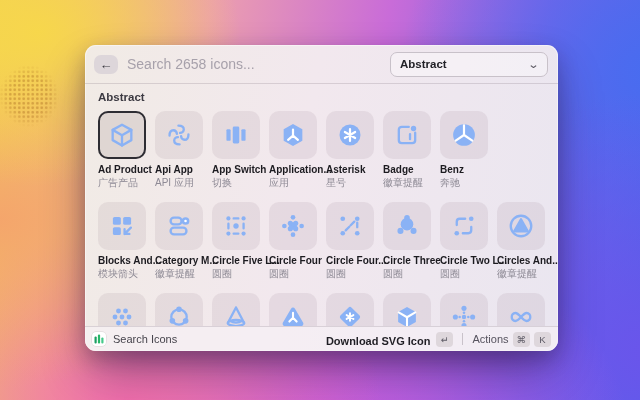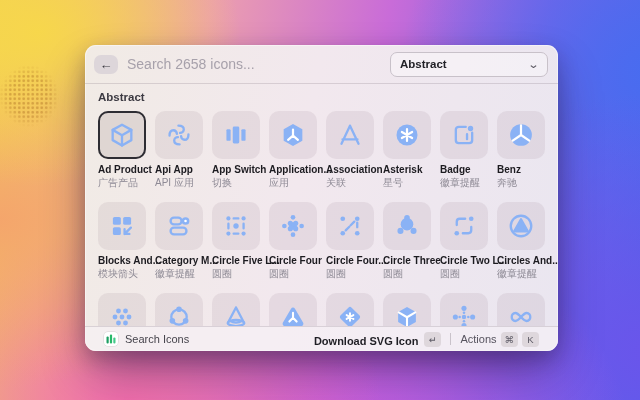--- a/index.html
+++ b/index.html
@@ -54,21 +54,21 @@
   .tile{ width:48px; height:48px; border-radius:10px; background:rgba(128,106,124,.115);
         display:flex; align-items:center; justify-content:center; cursor:pointer; }
   .tile.selected{ background:rgba(110,95,95,.14); box-shadow:inset 0 0 0 2px #2e2d33; }
   .nm{ font-size:10px; font-weight:600; color:#1c1b20; margin-top:5px;
         white-space:nowrap; line-height:12px; }
   .zh{ font-size:10px; color:#8e8a95; line-height:13px; white-space:nowrap; }
   svg.glyph{ stroke:#8ab2f5; fill:none; stroke-width:2; stroke-linecap:round; stroke-linejoin:round; }
   
   .ftr{ flex:0 0 25px; border-top:1px solid rgba(120,105,120,.22);
         background:rgba(248,243,247,.55);
-        display:flex; align-items:center; padding:0 19px; gap:7px; }
+        display:flex; align-items:center; padding:0 7px; gap:7px; }
   .logo{ width:14px; height:14px; border-radius:4px; background:#fff;
         box-shadow:0 0 0 .5px rgba(0,0,0,.12);
         display:flex; align-items:center; justify-content:center; }
   .app-label{ font-size:11px; color:#46444c; flex:1; }
   .primary-btn{ display:flex; align-items:flex-end; gap:6px; cursor:pointer; }
   .primary-btn .lbl{ font-size:11px; font-weight:700; color:#1f1e24; }
   .kbd{ min-width:17px; height:15px; padding:0 4px; border-radius:4px; background:#ded7dc;
         color:#5e5b66; font-size:9.5px; display:flex; align-items:center; justify-content:center; }
   .ftr-divider{ width:1px; height:12px; background:#c9c2ca; margin:0 2px; }
   .actions-btn{ display:flex; align-items:center; gap:4px; cursor:pointer; }
@@ -133,29 +133,20 @@
           </div>
           <div class="cell">
             <div class="tile">
               <svg class="glyph" width="28" height="28" viewBox="0 0 24 24">
                 <path d="M12 2.6 20 7.1v9.8L12 21.4 4 16.9V7.1z" fill="#8ab2f5" stroke="none"></path>
                 <path stroke="#fff" stroke-width="1.9" d="M12 12.6V7.3M12 12.6l-4.2 3.5M12 12.6l4.2 3.5"></path>
               </svg>
             </div>
             <div class="nm">Application...</div>
             <div class="zh">应用</div>
-          </div>
-          <div class="cell">
-            <div class="tile">
-              <svg class="glyph" width="28" height="28" viewBox="0 0 24 24">
-                <path d="M12 4 4.7 19.5M12 4l7.3 15.5M5.6 15.7h12.8"></path>
-              </svg>
-            </div>
-            <div class="nm">Association</div>
-            <div class="zh">关联</div>
           </div>
           <div class="cell">
             <div class="tile">
               <svg class="glyph" width="28" height="28" viewBox="0 0 24 24">
                 <circle cx="12" cy="12" r="9" fill="#8ab2f5" stroke="none"></circle>
                 <path stroke="#fff" stroke-width="1.9" d="M12 6.9v10.2M7.6 9.45l8.8 5.1M16.4 9.45l-8.8 5.1"></path>
               </svg>
             </div>
             <div class="nm">Asterisk</div>
             <div class="zh">星号</div>

